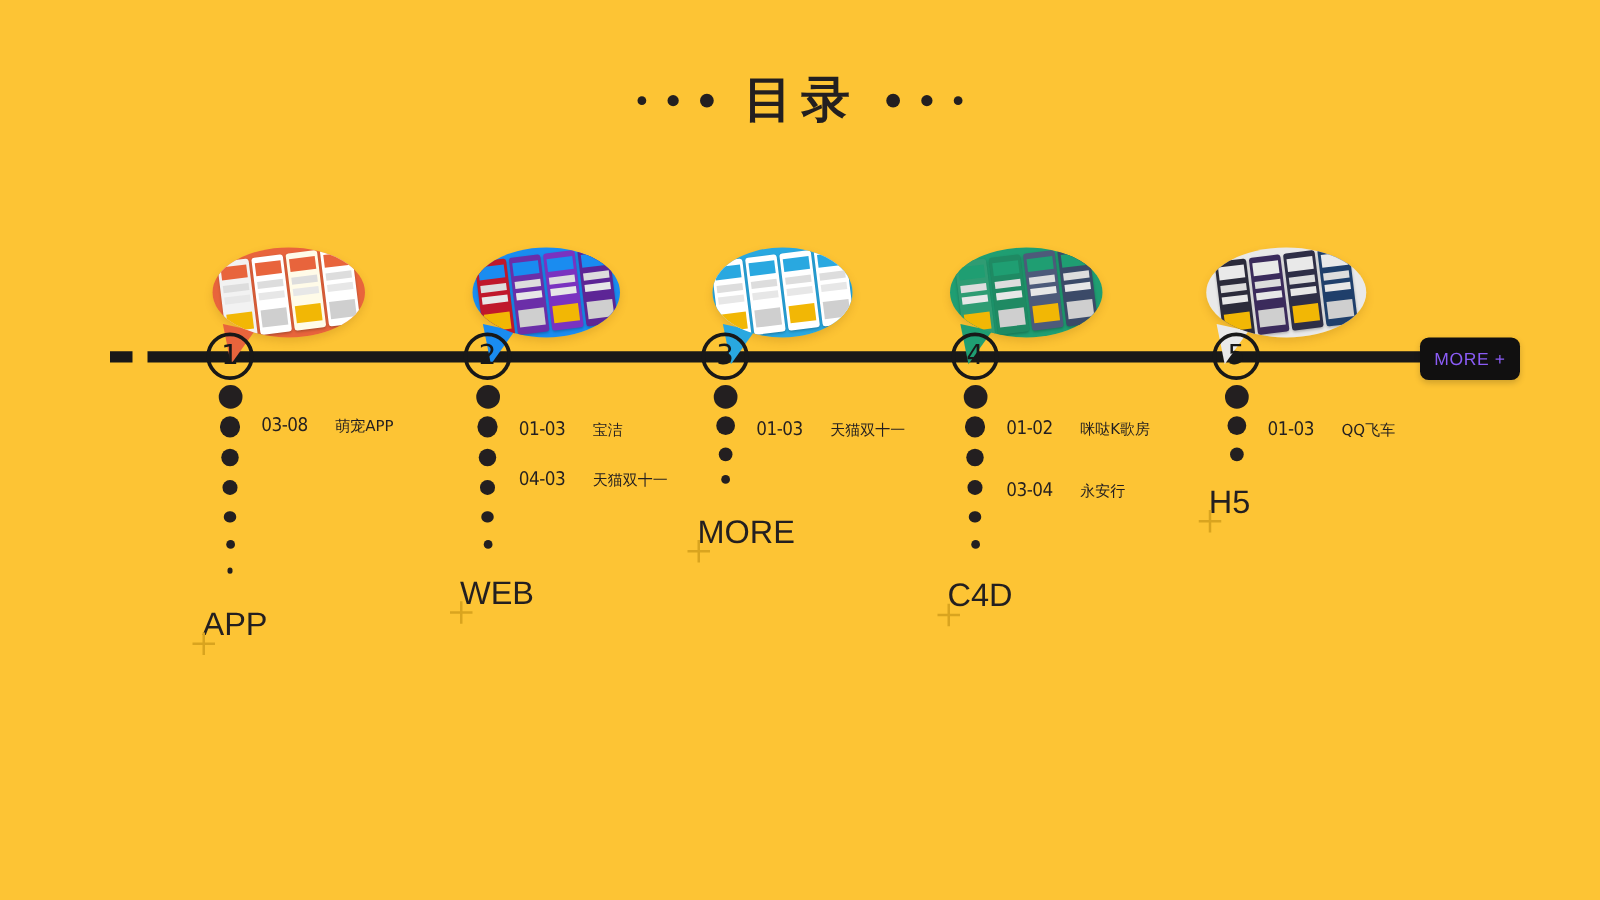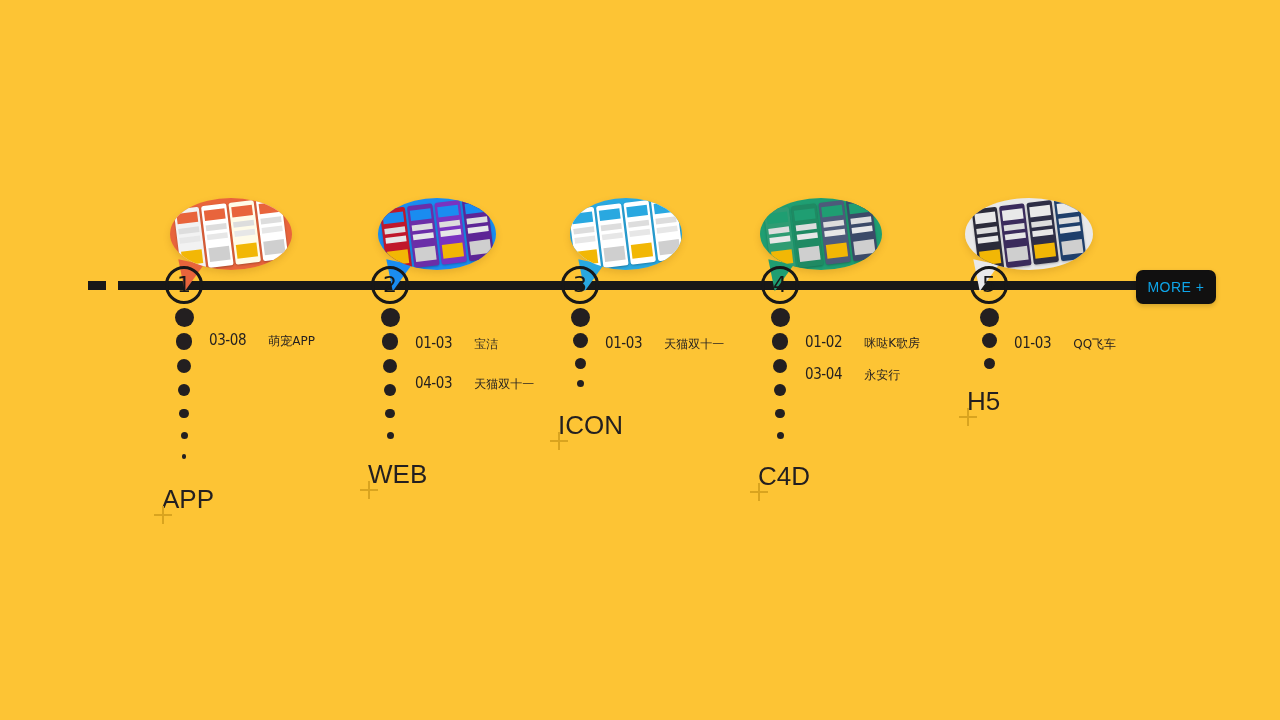--- a/index.html
+++ b/index.html
@@ -78,21 +78,21 @@
 
   
   #more-button {
     position: absolute;
     left: 1136px;
     top: 270px;
     width: 80px;
     height: 34px;
     background: #111010;
     border-radius: 7px;
-    color: #0ea5e9;
+    color: #8b5cf6;
     font-size: 14px;
     letter-spacing: 0.5px;
     display: flex;
     align-items: center;
     justify-content: center;
     box-shadow: 0 2px 5px rgba(0,0,0,0.18);
   }
 
   
   .section {
@@ -231,20 +231,33 @@
     background: #d9a41f;
   }
   .spark::before { left: 8px; top: 0; width: 1.5px; height: 18px; }
   .spark::after  { top: 8px; left: 0; height: 1.5px; width: 18px; }
 </style>
 </head>
 <body>
 
 <div id="stage">
 
+  <div id="title-block">
+    <span class="title-dots">
+      <span class="d d1"></span>
+      <span class="d d2"></span>
+      <span class="d d3"></span>
+    </span>
+    <span id="title-text">目录</span>
+    <span class="title-dots">
+      <span class="d d3"></span>
+      <span class="d d2"></span>
+      <span class="d d1"></span>
+    </span>
+  </div>
 
   <div id="timeline-dash"></div>
   <div id="timeline-line"></div>
 
   <div id="more-button">
     <span>MORE +</span>
   </div>
 
   <div id="sections-host">
       <div class="section" style="left: 0px;">
@@ -390,21 +403,21 @@
         <div class="dot-col" style="left: 565px;">
           <div class="dot" style="width: 19px; height: 19px; margin-bottom: 6px;"></div>
           <div class="dot" style="width: 15px; height: 15px; margin-bottom: 9.5px;"></div>
           <div class="dot" style="width: 11px; height: 11px; margin-bottom: 11px;"></div>
           <div class="dot" style="width: 7px; height: 7px; margin-bottom: 12.5px;"></div>
         </div>
         <div class="entry" style="left: 605px; top: 334px;">
           <span class="date">01-03</span>
           <span class="name">天猫双十一</span>
         </div>
-        <div class="big-label" style="left: 558px; top: 410px;">ICON</div>
+        <div class="big-label" style="left: 558px; top: 410px;">MORE</div>
         <div class="spark" style="left: 550px; top: 432px;"></div>
       </div>
       <div class="section" style="left: 0px;">
         <div class="bubble" style="left: 760px; top: 198px; width: 122px;">
           <div class="bubble-tail" style="border-top-color: rgb(31, 158, 114);"></div>
           <div class="bubble-body" style="background: rgb(31, 158, 114);">
             <div class="thumb-row">
               <div class="thumb" style="background: rgb(47, 156, 115);">
                 <div class="bar-top" style="background: rgb(31, 158, 114);"></div>
                 <div class="bar-mid"></div>
@@ -440,21 +453,21 @@
           <div class="dot" style="width: 16.6px; height: 16.6px; margin-bottom: 9.5px;"></div>
           <div class="dot" style="width: 14.2px; height: 14.2px; margin-bottom: 11px;"></div>
           <div class="dot" style="width: 11.8px; height: 11.8px; margin-bottom: 12.5px;"></div>
           <div class="dot" style="width: 9.4px; height: 9.4px; margin-bottom: 14px;"></div>
           <div class="dot" style="width: 7px; height: 7px; margin-bottom: 15.5px;"></div>
         </div>
         <div class="entry" style="left: 805px; top: 333px;">
           <span class="date">01-02</span>
           <span class="name">咪哒K歌房</span>
         </div>
-        <div class="entry" style="left: 805px; top: 365px;">
+        <div class="entry" style="left: 805px; top: 383px;">
           <span class="date">03-04</span>
           <span class="name">永安行</span>
         </div>
         <div class="big-label" style="left: 758px; top: 461px;">C4D</div>
         <div class="spark" style="left: 750px; top: 483px;"></div>
       </div>
       <div class="section" style="left: 0px;">
         <div class="bubble" style="left: 965px; top: 198px; width: 128px;">
           <div class="bubble-tail" style="border-top-color: rgb(233, 233, 233);"></div>
           <div class="bubble-body" style="background: rgb(233, 233, 233);">

